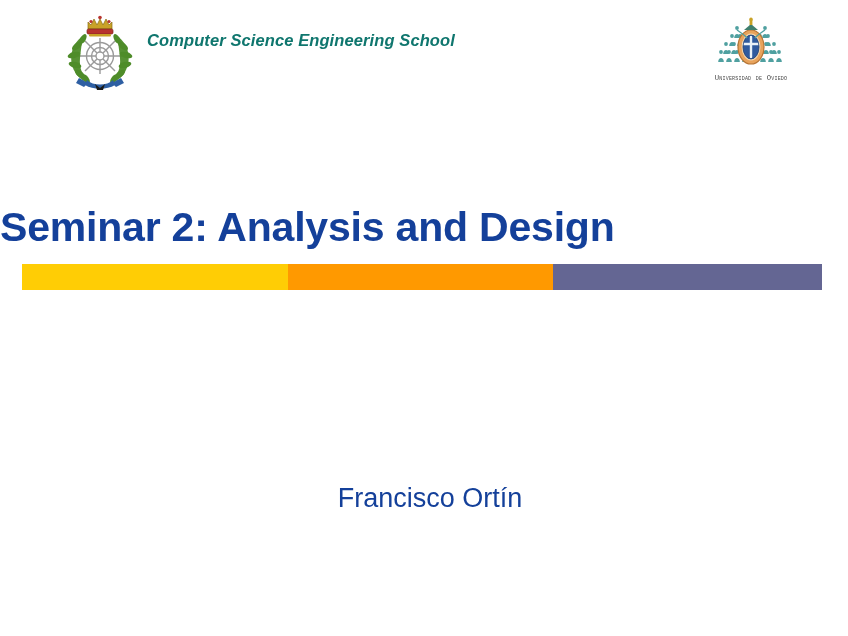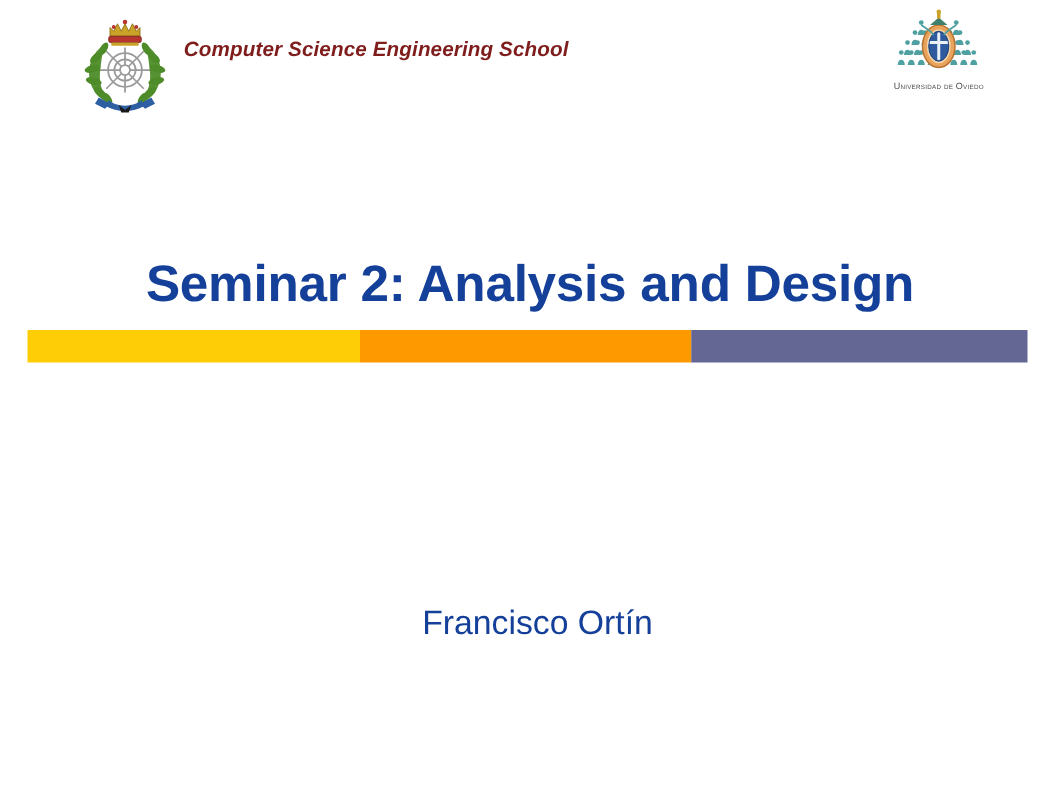--- a/index.html
+++ b/index.html
@@ -39,31 +39,32 @@
     height: 84px;
   }
 
   .school-name {
     position: absolute;
     left: 147px;
     top: 31px;
     font-size: 16.5px;
     font-weight: bold;
     font-style: italic;
-    color: #7f1d1d;
+    color: #0f766e;
     letter-spacing: 0.1px;
     white-space: nowrap;
   }
 
   .uniovi-logo {
     position: absolute;
     left: 707px;
-    top: 6px;
+    top: 16px;
     width: 88px;
     height: 76px;
+    font-family: Liberation Mono, monospace;
   }
 
   .uniovi-mark {
     position: absolute;
     left: 0;
     top: 0;
     width: 88px;
     height: 58px;
   }
 
@@ -79,21 +80,21 @@
     color: #4a4a4a;
     white-space: nowrap;
   }
 
   
   .title {
     position: absolute;
     left: 0;
     right: 0;
     top: 178px;
-    text-align: center;
+    text-align: left;
     font-size: 41px;
     color: #14409A;
     letter-spacing: -0.2px;
     line-height: 1.1;
   }
 
   
   .color-bar {
     position: absolute;
     left: 22px;

